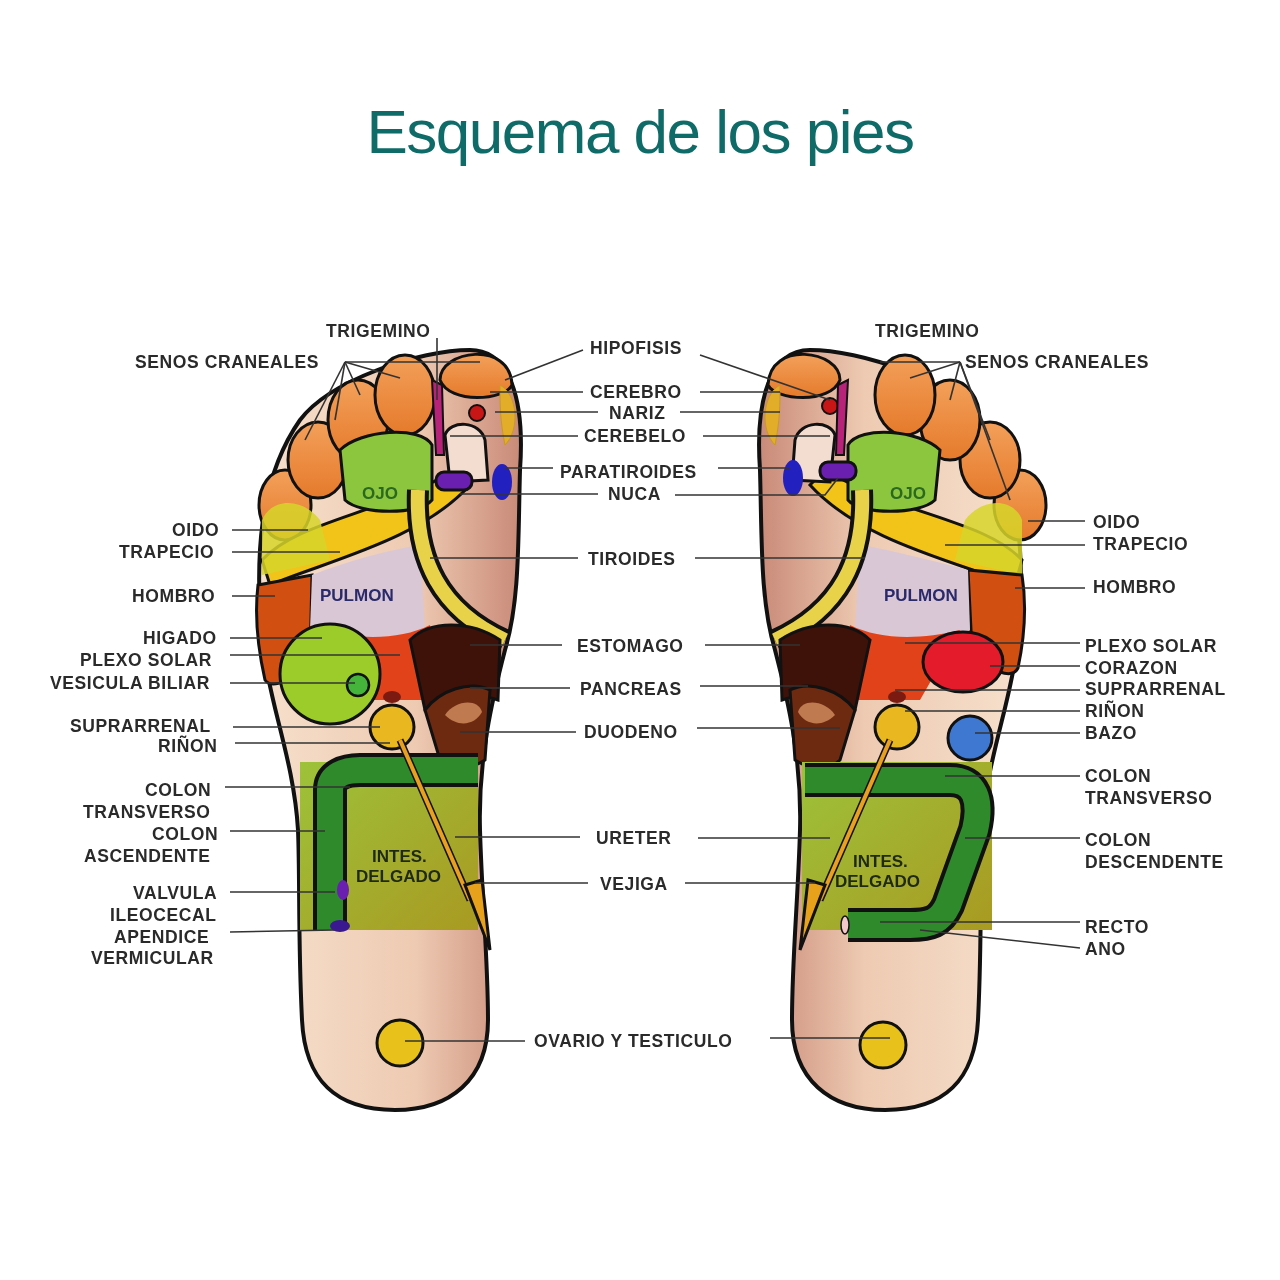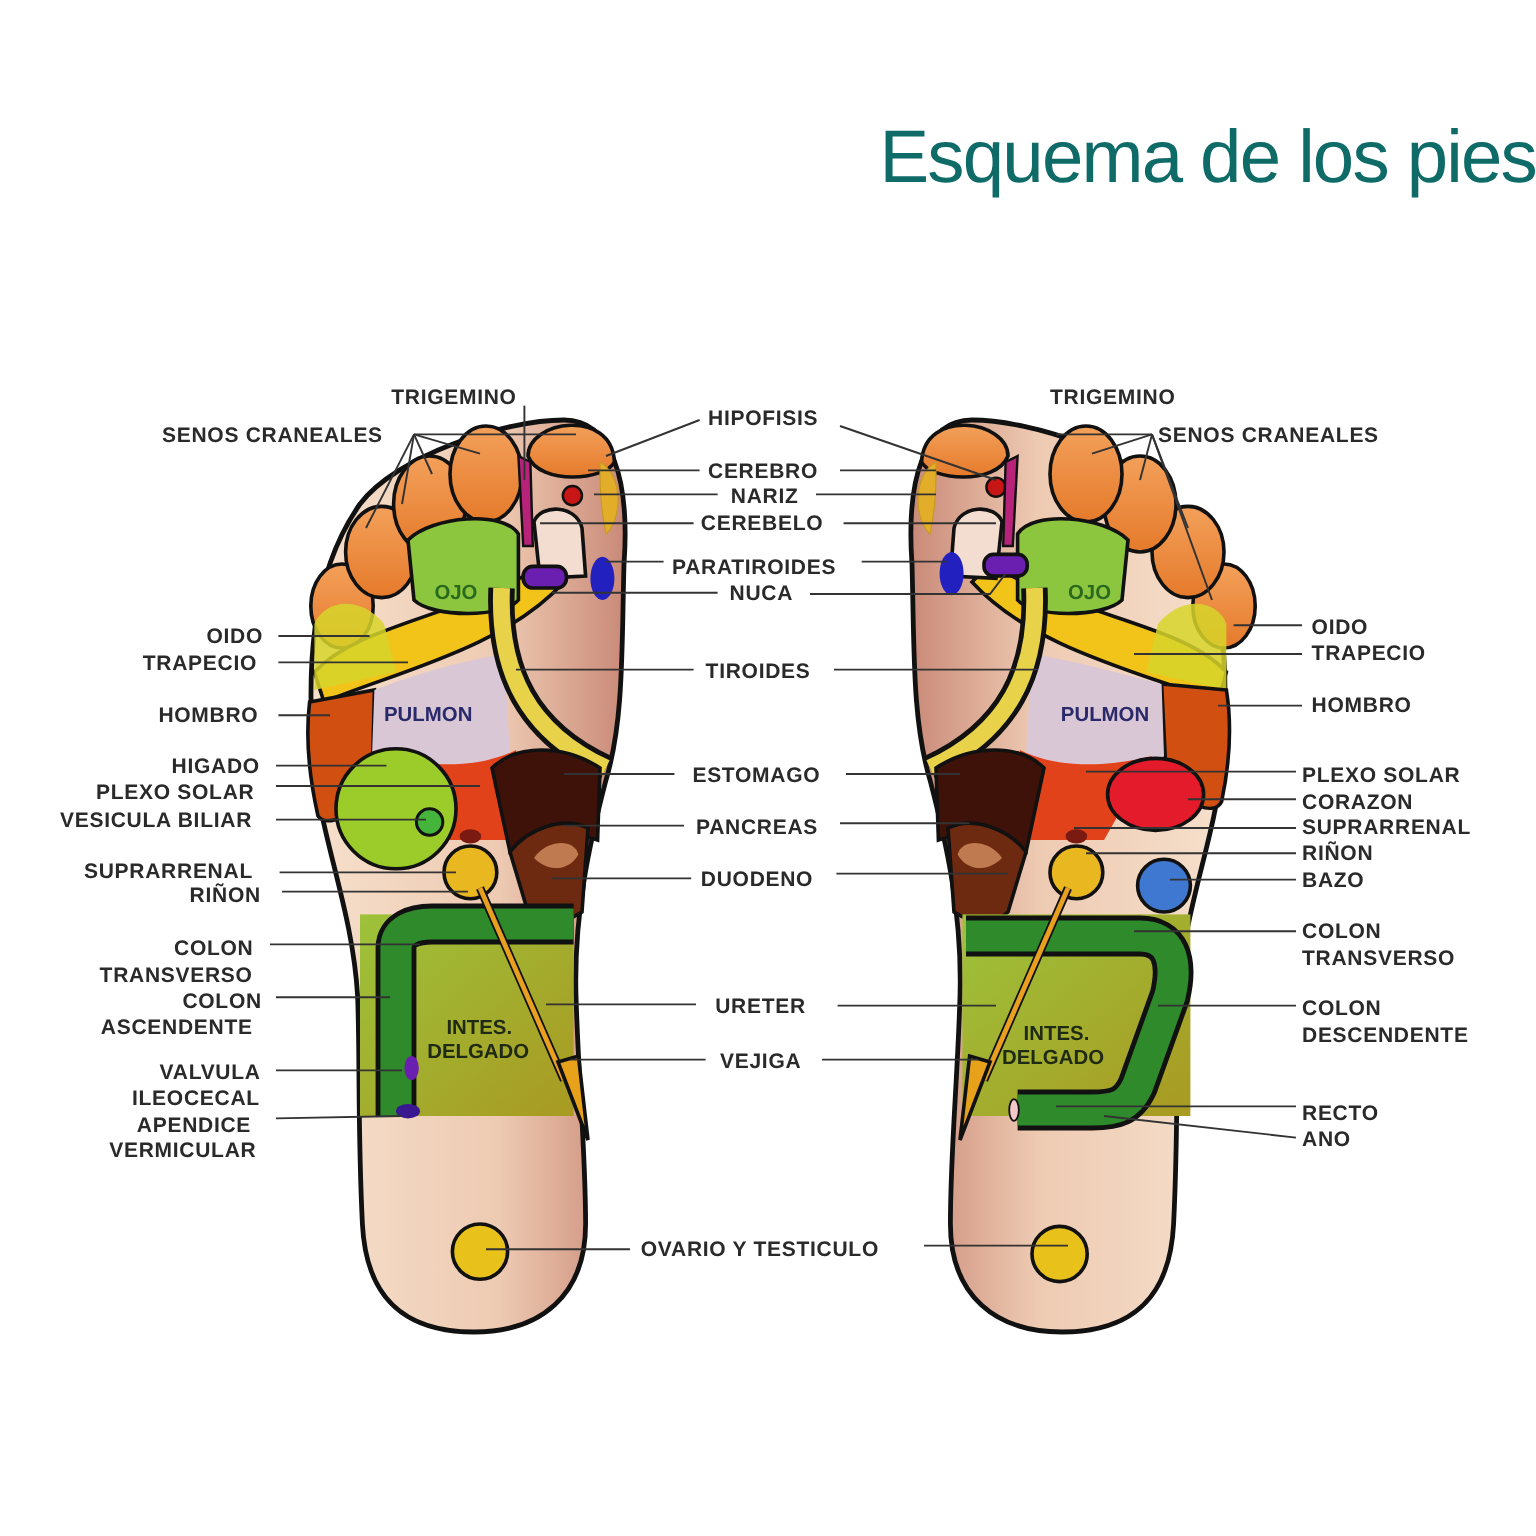--- a/index.html
+++ b/index.html
@@ -1,18 +1,18 @@
 <!DOCTYPE html>
 <html><head>
   <meta charset="utf-8">
   <style>
     html, body { margin: 0; padding: 0; background: #ffffff; }
     body { width: 1280px; height: 1280px; position: relative; overflow: hidden; font-family: "DejaVu Sans", sans-serif; }
     .page-title {
-      position: absolute; left: 0; top: 96px; width: 1280px; text-align: right;
+      position: absolute; left: 0; top: 96px; width: 1280px; text-align: center;
       font-family: "Liberation Sans", sans-serif; font-size: 62px; letter-spacing: -1.5px;
       color: #0e6b68; margin: 0; font-weight: normal;
     }
     svg.diagram { position: absolute; left: 0; top: 0; }
     .lbl { font-family: "Liberation Sans", sans-serif; font-weight: bold; font-size: 17.5px; fill: #2a2a2a; letter-spacing: 0.6px; }
     .inlbl { font-family: "Liberation Sans", sans-serif; font-weight: bold; font-size: 17px; }
     .lead { stroke: #333; stroke-width: 1.6; fill: none; }
     .ol { stroke: #111; stroke-width: 4; }
     .ol3 { stroke: #111; stroke-width: 3; }
   </style>

